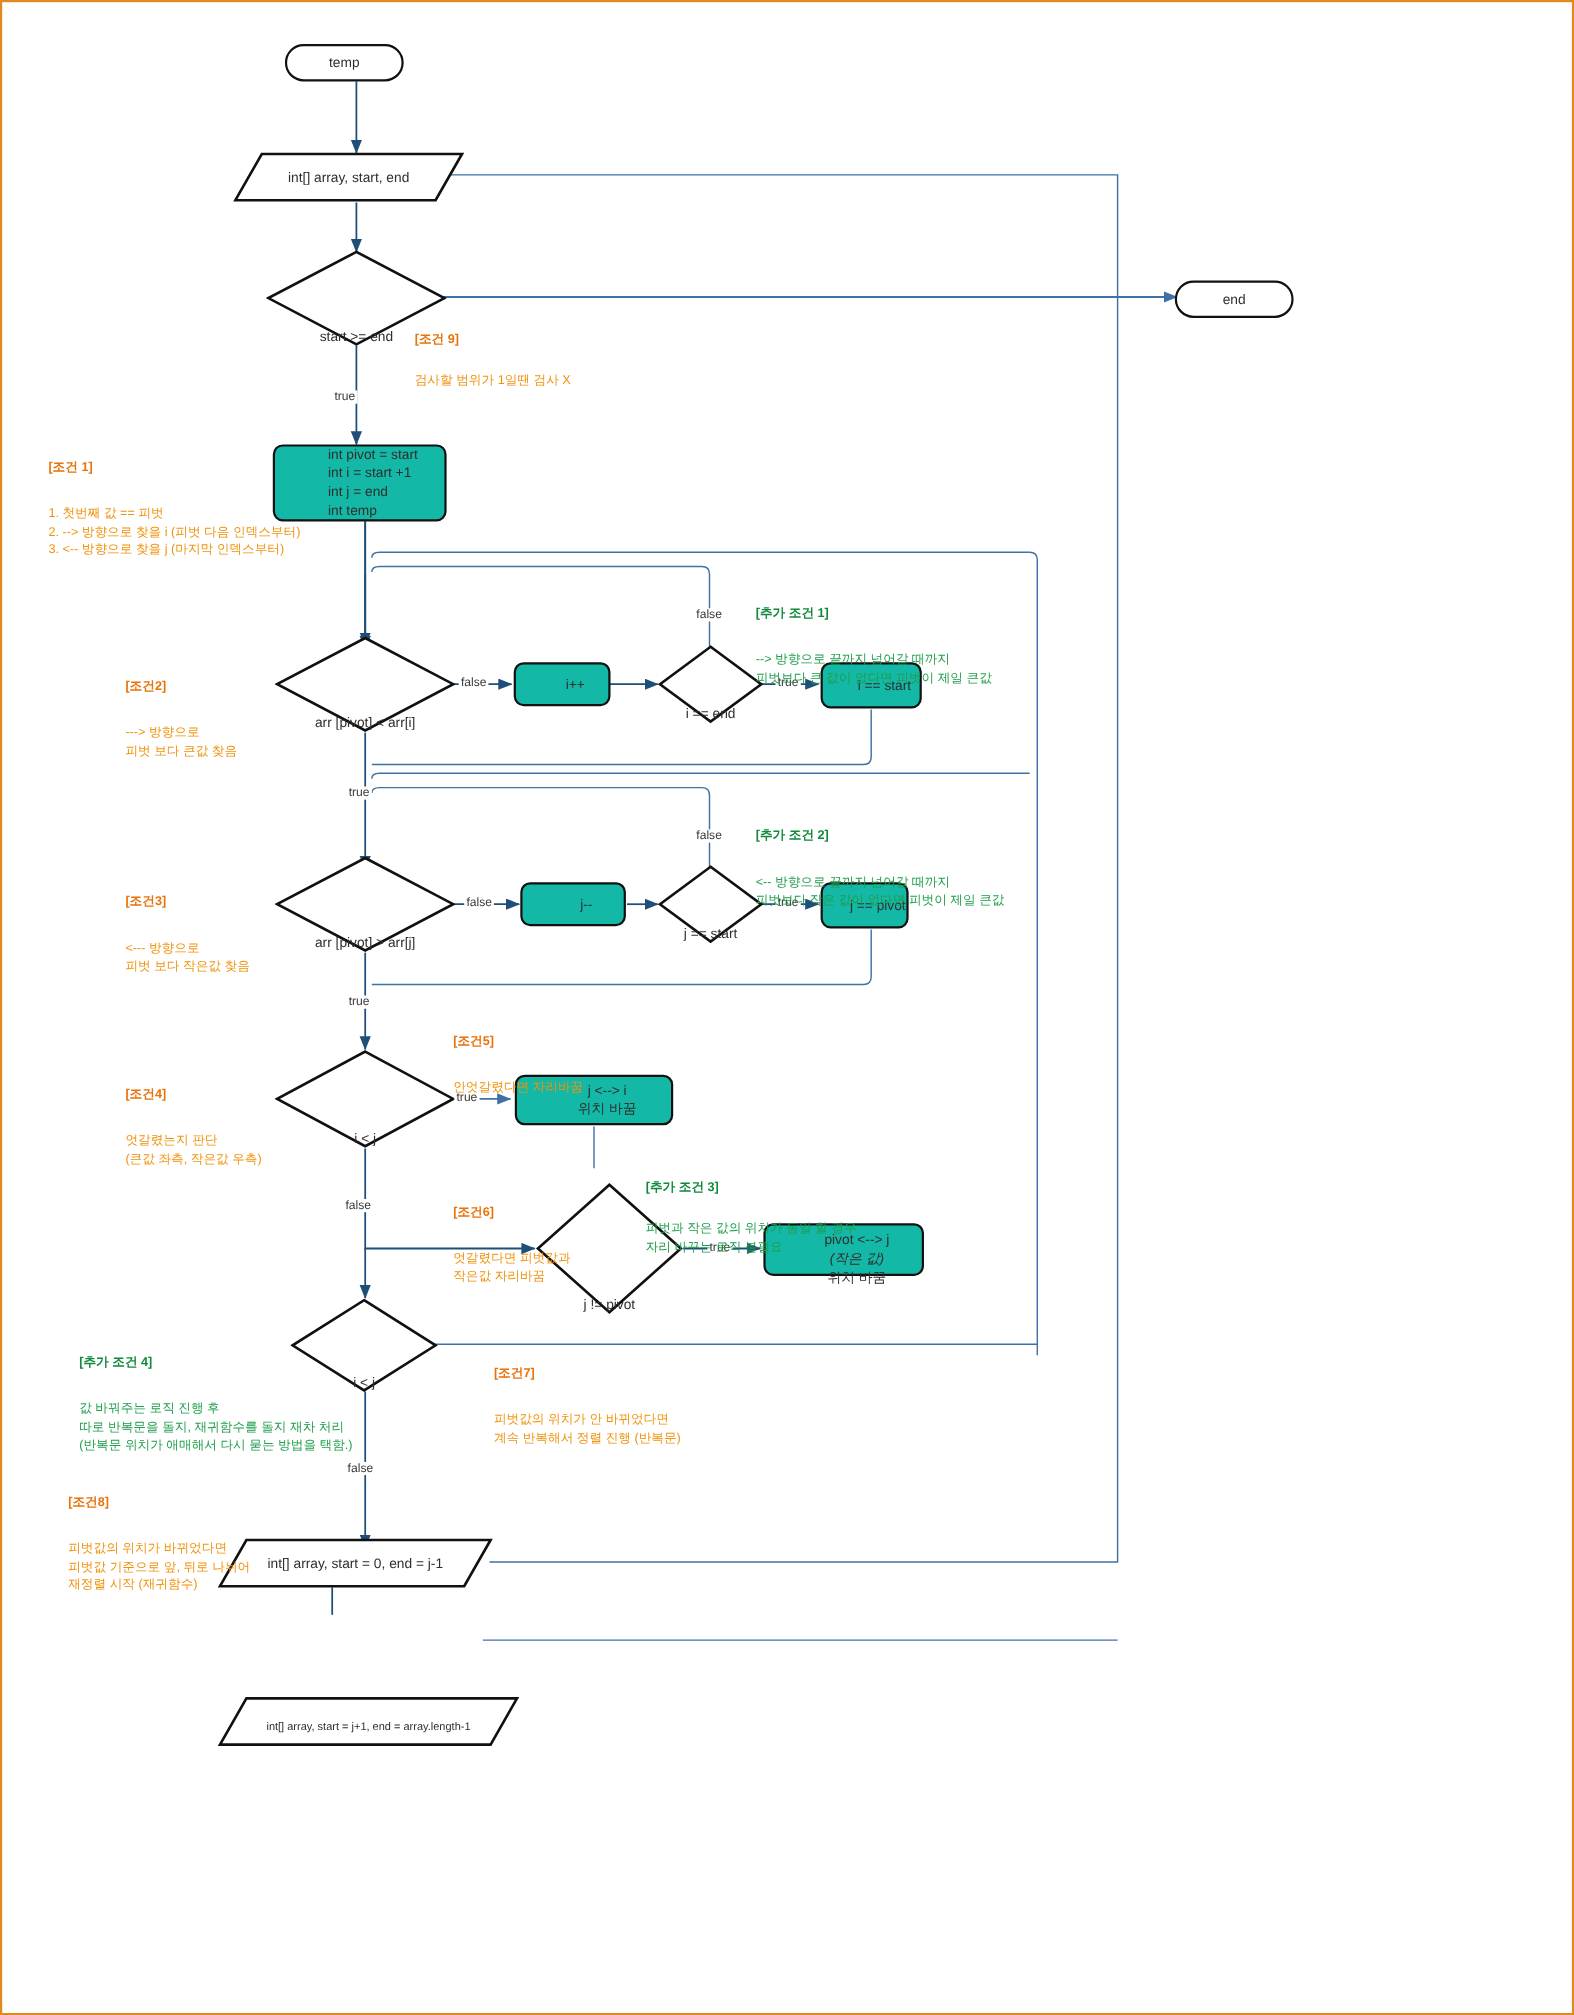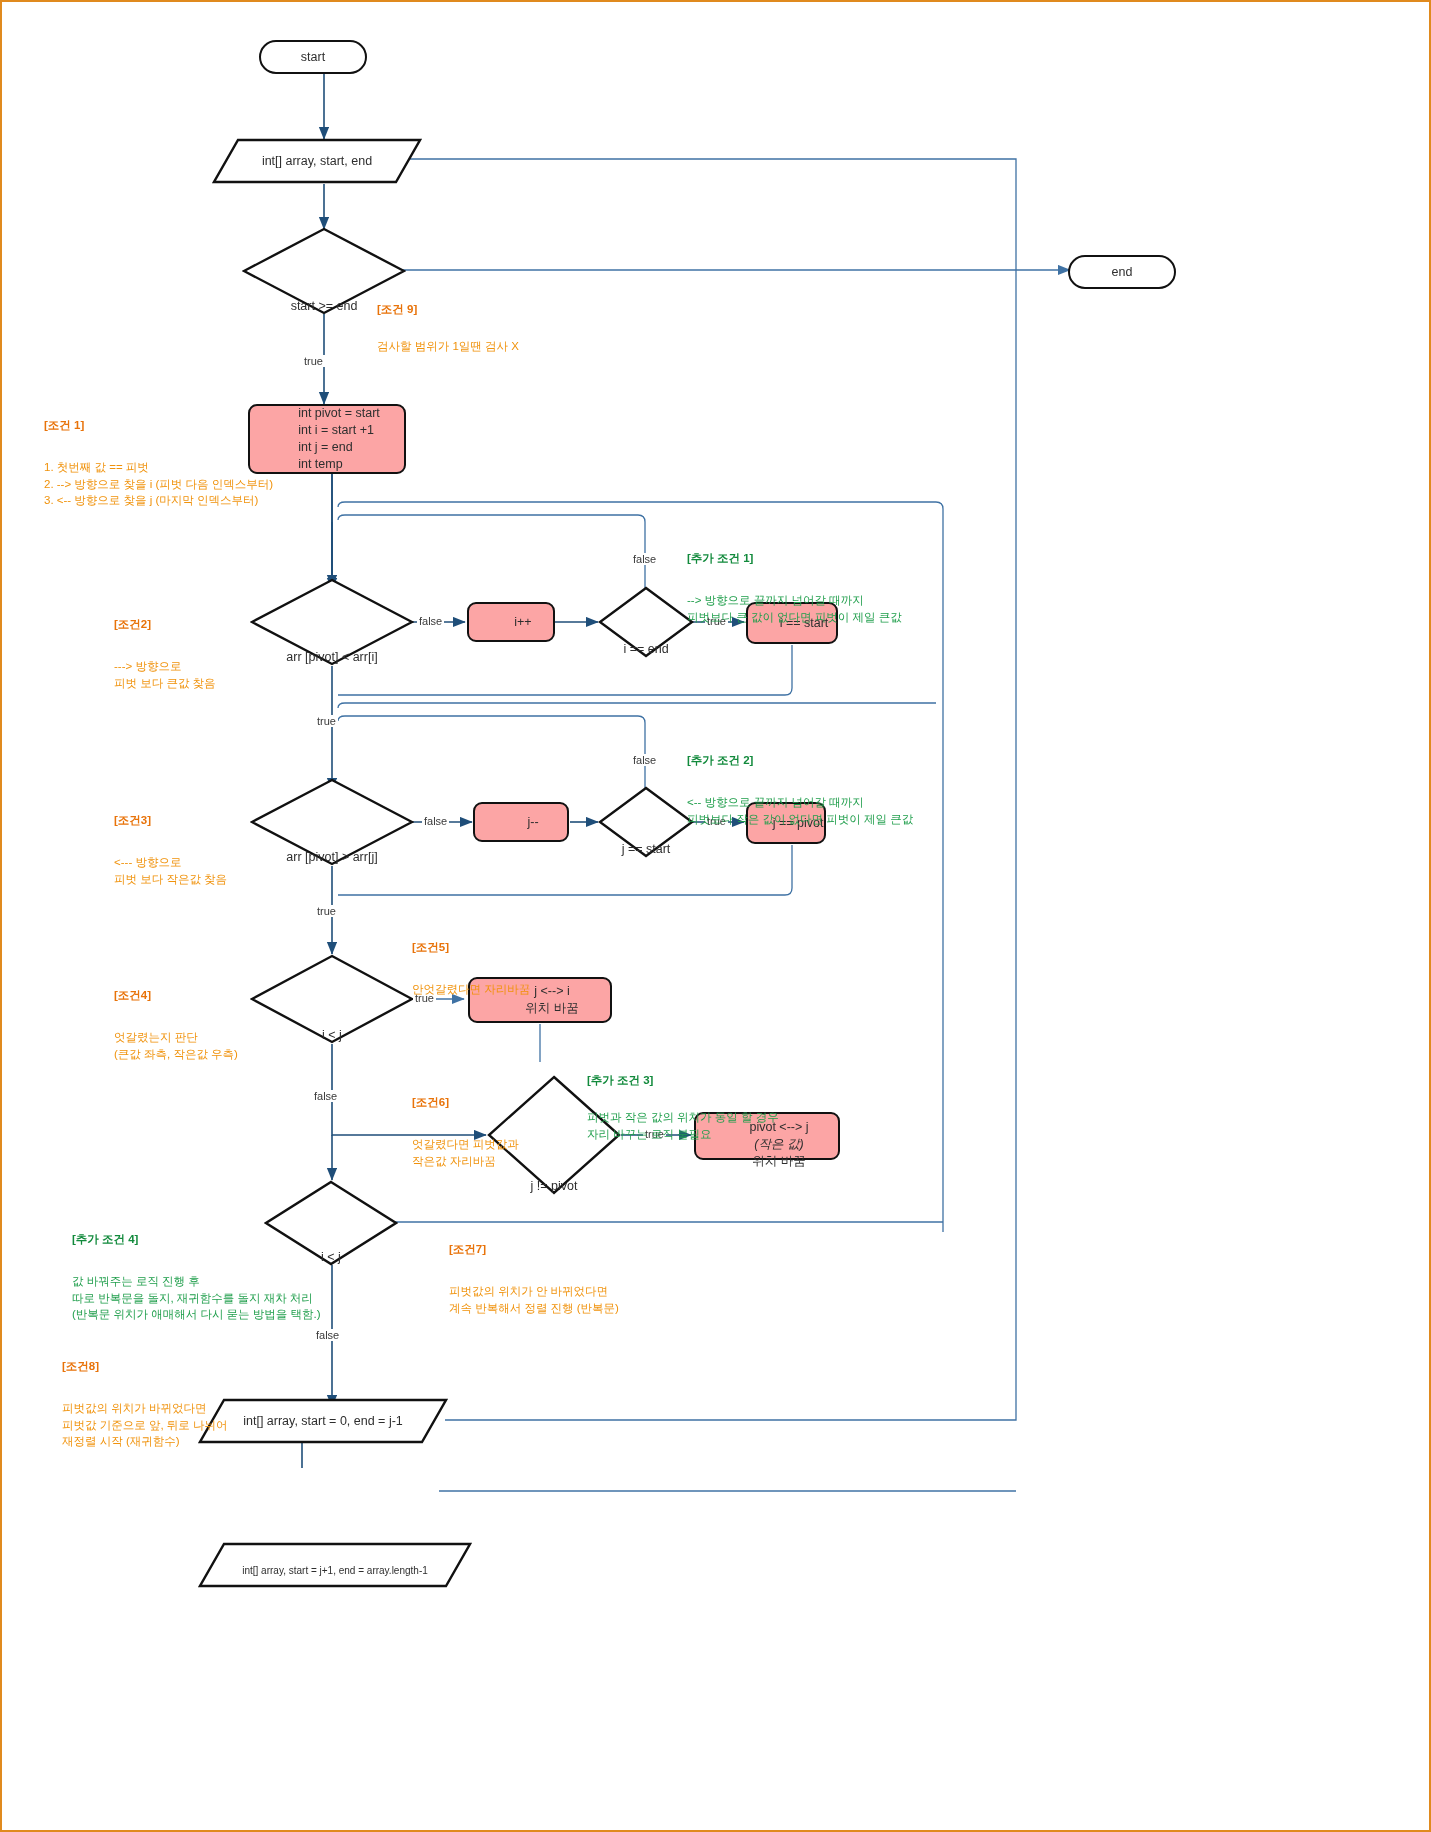--- a/index.html
+++ b/index.html
@@ -39,21 +39,21 @@
     z-index: 3;
   }
   .n-terminal {
     border: 2px solid #111111;
     border-radius: 999px;
     background: #ffffff;
   }
   .n-process {
     border: 2.2px solid #111111;
     border-radius: 9px;
-    background: #fca5a5;
+    background: #14b8a6;
     padding-left: 24px;
   }
   .n-io {
     background: transparent;
     border: none;
   }
   .n-io .io-shape {
     position: absolute;
     left: 0; top: 0; right: 0; bottom: 0;
   }
@@ -217,21 +217,21 @@
       <path d="M396,157 L392,157" marker-end="url(#arrowLight)"></path>
     </g>
 
     <g stroke="#1f4e79" stroke-width="1.6" fill="none">
 
       <path d="M300,1441 L300,1466"></path>
     </g>
   </svg>
 
   <div class="node n-terminal" style="left:257px; top:38px; width:108px; height:34px;">
-    <span>start</span>
+    <span>temp</span>
   </div>
 
   <div class="node n-terminal" style="left:1066px; top:253px; width:108px; height:34px;">
     <span>end</span>
   </div>
 
   <div class="node n-io" style="left:210px; top:136px; width:210px; height:46px;">
     <svg class="io-shape" viewBox="0 0 210 46" preserveAspectRatio="none">
       <polygon points="26,2 208,2 184,44 2,44" fill="#ffffff" stroke="#111111" stroke-width="2.4"></polygon>
     </svg>

